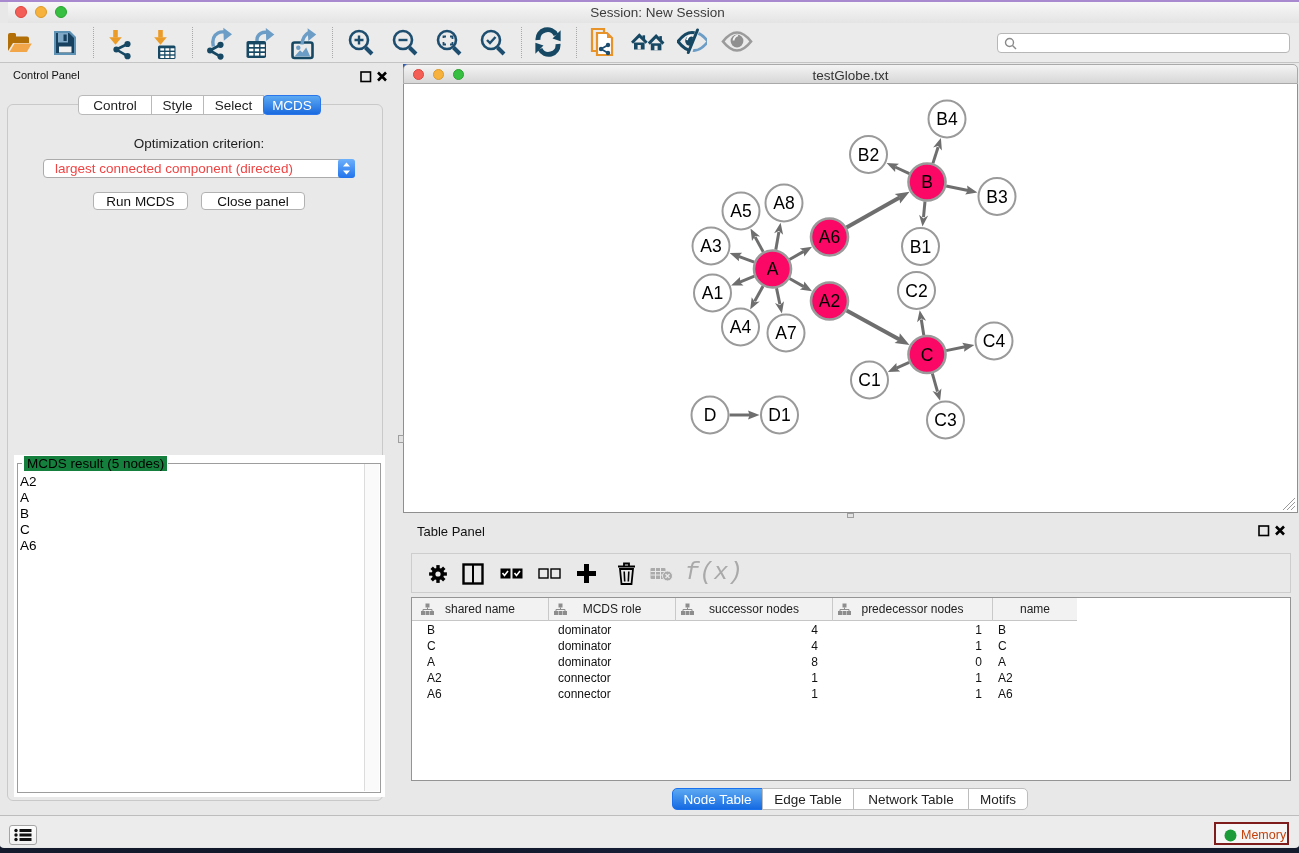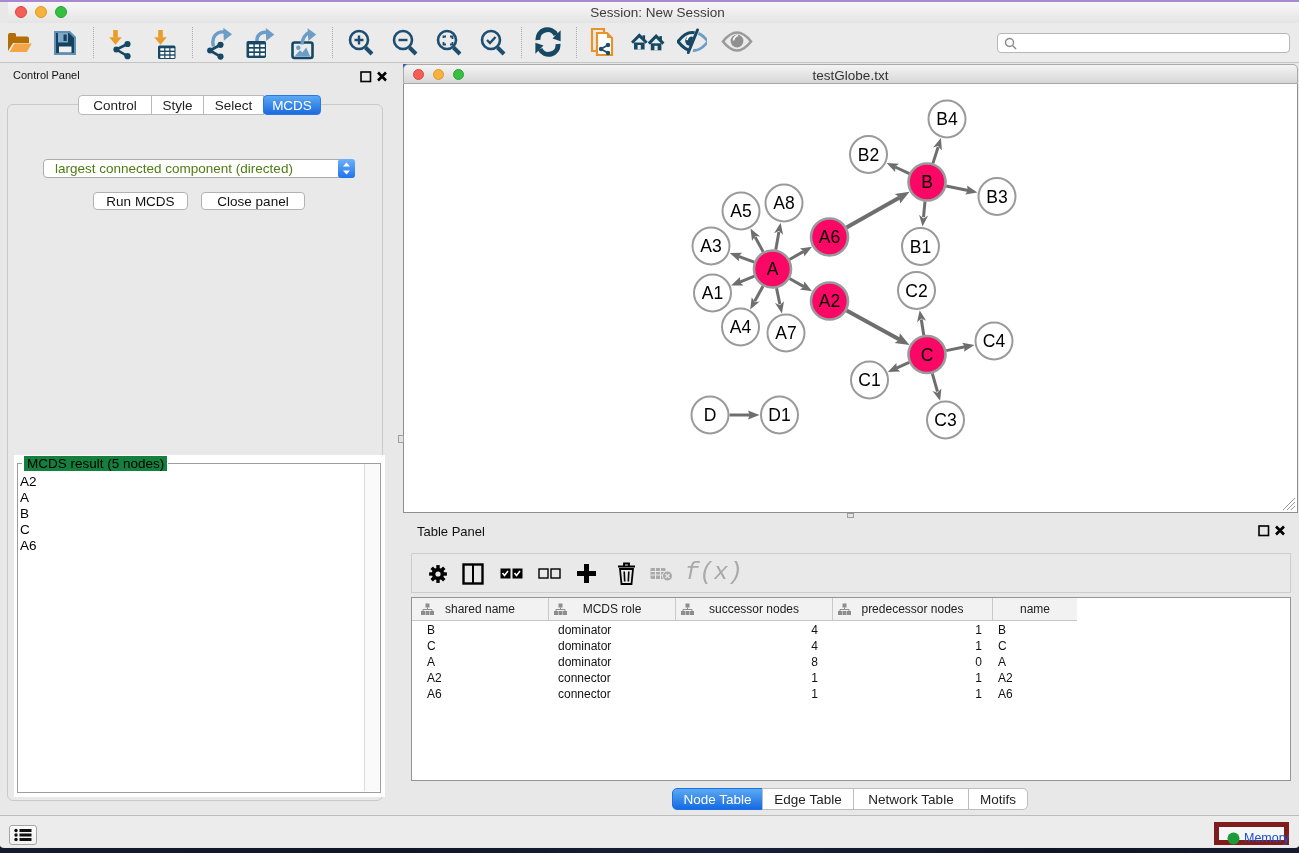--- a/index.html
+++ b/index.html
@@ -11,21 +11,21 @@
 #toolbar{position:absolute;left:0;top:23px;width:1299px;height:40px;background:#ebebeb;border-bottom:1px solid #c4c4c4}
 .sep{position:absolute;top:4px;height:31px;width:0;border-left:1px dotted #a9a9a9}
 .ticon{position:absolute;top:4px}
 #search{position:absolute;left:997px;top:33px;width:293px;height:20px;background:#fff;border:1px solid #b7b7b7;border-radius:4px}
 #cp-title{position:absolute;left:13px;top:69px;font-size:11px;color:#111}
 #cp-box{position:absolute;left:7px;top:104px;width:376px;height:697px;border:1px solid #c9c9c9;border-radius:6px;background:#e9e9e9}
 .seg{position:absolute;height:20px;background:#fff;border:1px solid #b9b9b9;font-size:13.5px;color:#222;text-align:center;line-height:19px;top:95px}
 .segsel{background:linear-gradient(#5ca9f2,#1b6adf);color:#fff;border:1px solid #2a76ea;border-radius:4px}
 #opt-label{position:absolute;left:0;top:136px;width:398px;text-align:center;font-size:13.5px;color:#222}
 #dropdown{position:absolute;left:43px;top:159px;width:312px;height:19px;background:#fff;border:1px solid #ababab;border-radius:4px}
-#dropdown .txt{position:absolute;left:11px;top:1px;font-size:13.5px;color:#4d7c0f}
+#dropdown .txt{position:absolute;left:11px;top:1px;font-size:13.5px;color:#ef4444}
 #stepper{position:absolute;right:-1px;top:-1px;width:17px;height:19px;background:linear-gradient(#6eb1fb,#2173ec);border-radius:3px}
 .btn{position:absolute;background:#fff;border:1px solid #b2b2b2;border-radius:4px;font-size:13.5px;color:#111;text-align:center}
 #mcds-box{position:absolute;left:14px;top:455px;width:371px;height:342px;background:#fff}
 #mcds-legend{position:absolute;left:24px;top:456px;font-size:13.5px;color:#000;background:#15803d;padding:0 3px;z-index:2}
 #mcds-list{position:absolute;left:20px;top:474px;font-size:13.5px;color:#000;line-height:16.1px}
 .fsline{position:absolute;background:#9d9d9d}
 #mcds-scroll{position:absolute;left:364px;top:464px;width:15px;height:327px;background:#fafafa;border-left:1px solid #dcdcdc}
 #nw-title{position:absolute;left:403px;top:64px;width:895px;height:20px;background:linear-gradient(#f4f4f4,#d7d7d7);border:1px solid #a9a9a9;border-radius:5px 5px 0 0}
 #nw-title .t{position:absolute;top:3px;width:100%;text-align:center;font-size:13.5px;color:#333}
 #nw-canvas{position:absolute;left:403px;top:84px;width:895px;height:429px;background:#fff;border:1px solid #8f8f8f;border-top:none}
@@ -33,21 +33,21 @@
 #tp-toolbar{position:absolute;left:411px;top:553px;width:880px;height:40px;background:#e9e9e9;border:1px solid #cdcdcd}
 #tp-table{position:absolute;left:411px;top:597px;width:880px;height:184px;background:#fff;border:1px solid #949494}
 #tp-head{position:absolute;left:0;top:0;width:665px;height:23px;background:#f2f2f2;border-bottom:1px solid #c6c6c6}
 .hcol{position:absolute;top:0;height:23px;border-right:1px solid #c9c9c9;font-size:12px;color:#222;text-align:center;line-height:23px}
 .trow{position:absolute;font-size:12px;color:#111;height:16px;line-height:16px}
 .num{text-align:right}
 .bseg{position:absolute;height:22px;background:#fff;border:1px solid #bdbdbd;font-size:13.5px;color:#222;text-align:center;line-height:21px;top:788px}
 .bsegsel{background:linear-gradient(#5ca9f2,#156ae2);color:#fff;border-color:#1a71ee}
 #status{position:absolute;left:0;top:815px;width:1299px;height:32px;background:#ececec;border-top:1px solid #bdbdbd}
 #listbtn{position:absolute;left:9px;top:9px;width:28px;height:20px;background:linear-gradient(#fdfdfd,#f0f0f0);border:1px solid #a5a5a5;border-radius:3px}
-#membtn{position:absolute;left:1214px;top:6px;width:75px;height:23px;background:#f6f6f6;border:5px solid #7f1d1d;font-size:12.5px;color:#1d4ed8}
+#membtn{position:absolute;left:1214px;top:6px;width:75px;height:23px;background:#f6f6f6;border:2px solid #7f1d1d;font-size:12.5px;color:#c2410c}
 .sq{position:absolute;width:8px;height:7px;background:#e2e2e2;border:1px solid #9f9f9f}
 </style></head>
 <body>
 <div id="app">
 <div id="topstrip"></div>
 <div id="titlebar">
   <div class="tl" style="left:7px;background:#f35f57;border:1px solid #df443c"></div>
   <div class="tl" style="left:27px;background:#f6b23c;border:1px solid #dd9a28"></div>
   <div class="tl" style="left:47px;background:#37bf41;border:1px solid #28a42f"></div>
   <div class="t">Session: New Session</div>
@@ -208,20 +208,21 @@
 <div id="cp-title">Control Panel</div>
 <svg style="position:absolute;left:360px;top:71px" width="30" height="12" viewBox="0 0 30 12">
   <rect x="1" y="1" width="9.5" height="9.5" fill="none" stroke="#000" stroke-width="1.6"></rect>
   <path d="M18 1.5 L26 9.5 M26 1.5 L18 9.5" stroke="#000" stroke-width="2.6"></path>
 </svg>
 <div id="cp-box"></div>
 <div class="seg" style="left:78px;width:74px;border-radius:4px 0 0 4px">Control</div>
 <div class="seg" style="left:151px;width:53px">Style</div>
 <div class="seg" style="left:203px;width:61px">Select</div>
 <div class="seg segsel" style="left:263px;width:58px">MCDS</div>
+<div id="opt-label">Optimization criterion:</div>
 <div id="dropdown">
       <span class="txt">largest connected component (directed)</span>
   <div id="stepper"><svg width="17" height="19" viewBox="0 0 17 19">
     <path d="M5 7.5 L8.5 3.5 L12 7.5 z M5 11.5 L8.5 15.5 L12 11.5 z" fill="#fff"></path>
   </svg></div>
 </div>
 <div class="btn" style="left:93px;top:192px;width:95px;height:18px;line-height:17px">Run MCDS</div>
 <div class="btn" style="left:201px;top:192px;width:104px;height:18px;line-height:17px">Close panel</div>
 <div id="mcds-box"></div>
 <div class="fsline" style="left:17px;top:463px;width:5px;height:1px"></div>

